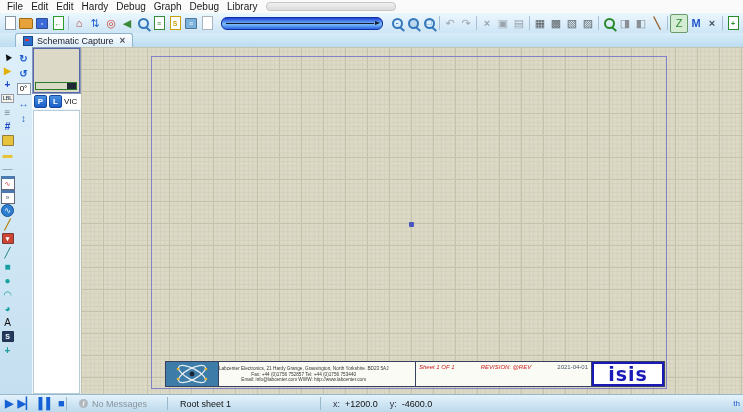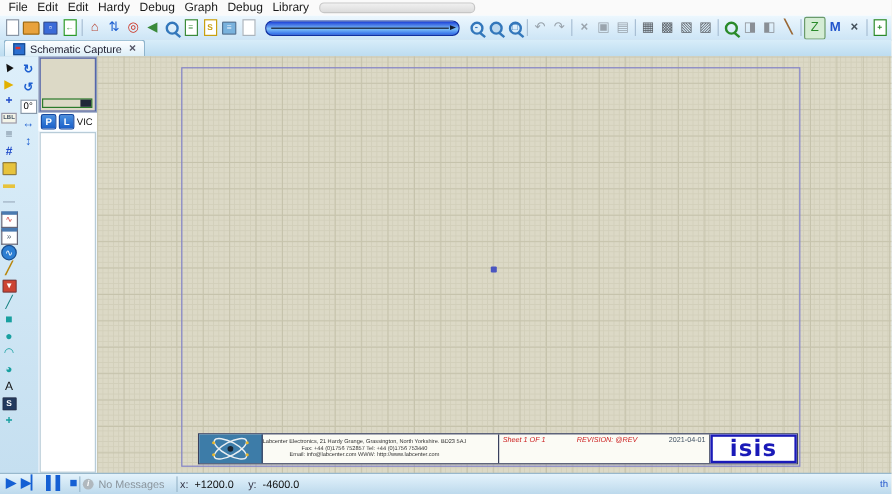--- a/index.html
+++ b/index.html
@@ -27,21 +27,21 @@
   .tb-icon.mag .gl::after{content:"";position:absolute;right:-4px;bottom:-3px;width:6px;height:2px;background:currentColor;transform:rotate(40deg)}
   .tb-icon.sel{background:#d4ecd4;border:1px solid #6a9a6a}
   .tb-icon.cursor .gl{transform:rotate(-33deg);font-size:11px}
   .tb-icon.txt .gl{font-size:5px;font-weight:bold;background:#f4f4e8;border:1px solid #99a;padding:0 1px;line-height:7px}
   .tb-icon.angle .gl{background:#fff;border:1px solid #8899aa;width:13px;height:10px;font-size:8px}
   .zoom-slider{width:160px;height:11px;border-radius:6px;margin:0 6px;background:linear-gradient(#1b3fd8,#7ec0f8 55%,#2a66e8);border:1px solid #1030a0;position:relative;flex:0 0 auto}
   .zoom-slider::before{content:"";position:absolute;left:4px;right:8px;top:50%;height:1px;background:#141c2e}
   .zoom-slider::after{content:"";position:absolute;right:2px;top:3px;border-left:5px solid #141c2e;border-top:2.5px solid transparent;border-bottom:2.5px solid transparent}
 
   
-  .tabbar{position:absolute;top:33px;left:0;right:0;height:14px;background:linear-gradient(#d8edf9,#bcdcf0);border-bottom:1px solid #9fc0d8;display:flex;align-items:flex-end;padding-left:3px}
+  .tabbar{position:absolute;top:33px;left:0;right:0;height:14px;background:linear-gradient(#d8edf9,#bcdcf0);border-bottom:1px solid #9fc0d8;display:flex;align-items:flex-end;padding-left:15px}
   .tab{height:13px;display:flex;align-items:center;gap:4px;background:linear-gradient(#fdfeff,#dceef8);border:1px solid #8fb4cc;border-bottom:none;border-radius:3px 3px 0 0;padding:0 7px;font-size:9px;color:#223}
   .tabicon{width:8px;height:8px;background:#2a6fd0;border:1px solid #184a90;position:relative}
   .tabicon::after{content:"";position:absolute;left:1px;top:2px;width:4px;height:2px;background:#d33}
   .tabclose{color:#556;font-size:10px;font-weight:bold;margin-left:2px;line-height:1}
 
   
   .workspace{position:absolute;top:47px;left:0;right:0;height:348px;background:linear-gradient(#ddeffa,#c5dff0)}
   .coltools{display:flex;flex-direction:column;align-items:center}
   .tools-col{position:absolute;left:0;top:0;bottom:0;width:15px;padding-top:3px;gap:1px}
   .orient-col{position:absolute;left:15px;top:0;width:17px;padding-top:5px;gap:2px}
@@ -75,21 +75,21 @@
   .tb-file{flex:1;display:flex;align-items:center;justify-content:center;font-size:9px;font-weight:bold;font-style:italic;color:#8b1a1a;border-bottom:1px solid #39405e}
   .tb-meta{height:10px;display:flex;align-items:center;justify-content:space-between;font-size:6px;font-style:italic;color:#cc2222;padding:0 3px}
   .tb-meta .date{color:#445566;font-style:normal}
   .tb-brand{width:72px;flex:0 0 auto;display:flex;align-items:center;justify-content:center;border:2px solid #1a1ab8;background:#fff;box-sizing:border-box}
   .tb-brand span{font-size:19px;font-weight:bold;color:#1a1ab8;letter-spacing:1px;font-family:"DejaVu Sans",sans-serif;line-height:1}
 
   
   .statusbar{position:absolute;bottom:0;left:0;right:0;height:17px;background:linear-gradient(#e4f3fc,#bcd9ec);border-top:1px solid #98b8cc;display:flex;align-items:center;font-size:9px;color:#223}
   .sim-controls{display:flex;align-items:center;gap:4px;padding:0 5px;width:56px;flex:0 0 auto}
   .sim{color:#1560d4;font-size:11px;font-weight:bold;line-height:1;cursor:default;white-space:nowrap}
-  .sb-seg{height:13px;display:flex;align-items:center;border-left:1px solid #9ab8cc;padding:0 2px;flex:0 0 auto}
+  .sb-seg{height:13px;display:flex;align-items:center;border-left:1px solid #9ab8cc;padding:0 12px;flex:0 0 auto}
   .sb-seg.msg{width:76px;gap:4px;color:#8a949c}
   .info-ic{width:9px;height:9px;border-radius:50%;background:#b0b8be;color:#fff;font-size:7px;display:flex;align-items:center;justify-content:center;font-style:italic;font-weight:bold;flex:0 0 auto}
   .sb-seg.root{width:128px;color:#111}
   .sb-seg.coords{width:146px;color:#111}
   .coords .cl{color:#334}
   .coords .cv{margin-left:5px;margin-right:12px}
   .coords .cv:last-child{margin-right:0}
   .sb-fill{flex:1}
   .units{color:#2255cc;font-size:8px;padding-right:3px}
 </style>
@@ -393,20 +393,21 @@
     <div class="sim-controls">
         <span class="sim">▶</span>
         <span class="sim">▶▏</span>
         <span class="sim">▌▌</span>
         <span class="sim">■</span>
       </div>
     <div class="sb-seg msg">
       <span class="info-ic">i</span>
       <span class="sb-msg">No Messages</span>
     </div>
+    <div class="sb-seg root">Root sheet 1</div>
     <div class="sb-seg coords">
       <span class="cl">x:</span>
       <span class="cv">+1200.0</span>
       <span class="cl">y:</span>
       <span class="cv">-4600.0</span>
     </div>
     <div class="sb-fill"></div>
     <span class="units">th</span>
   </div>
 

